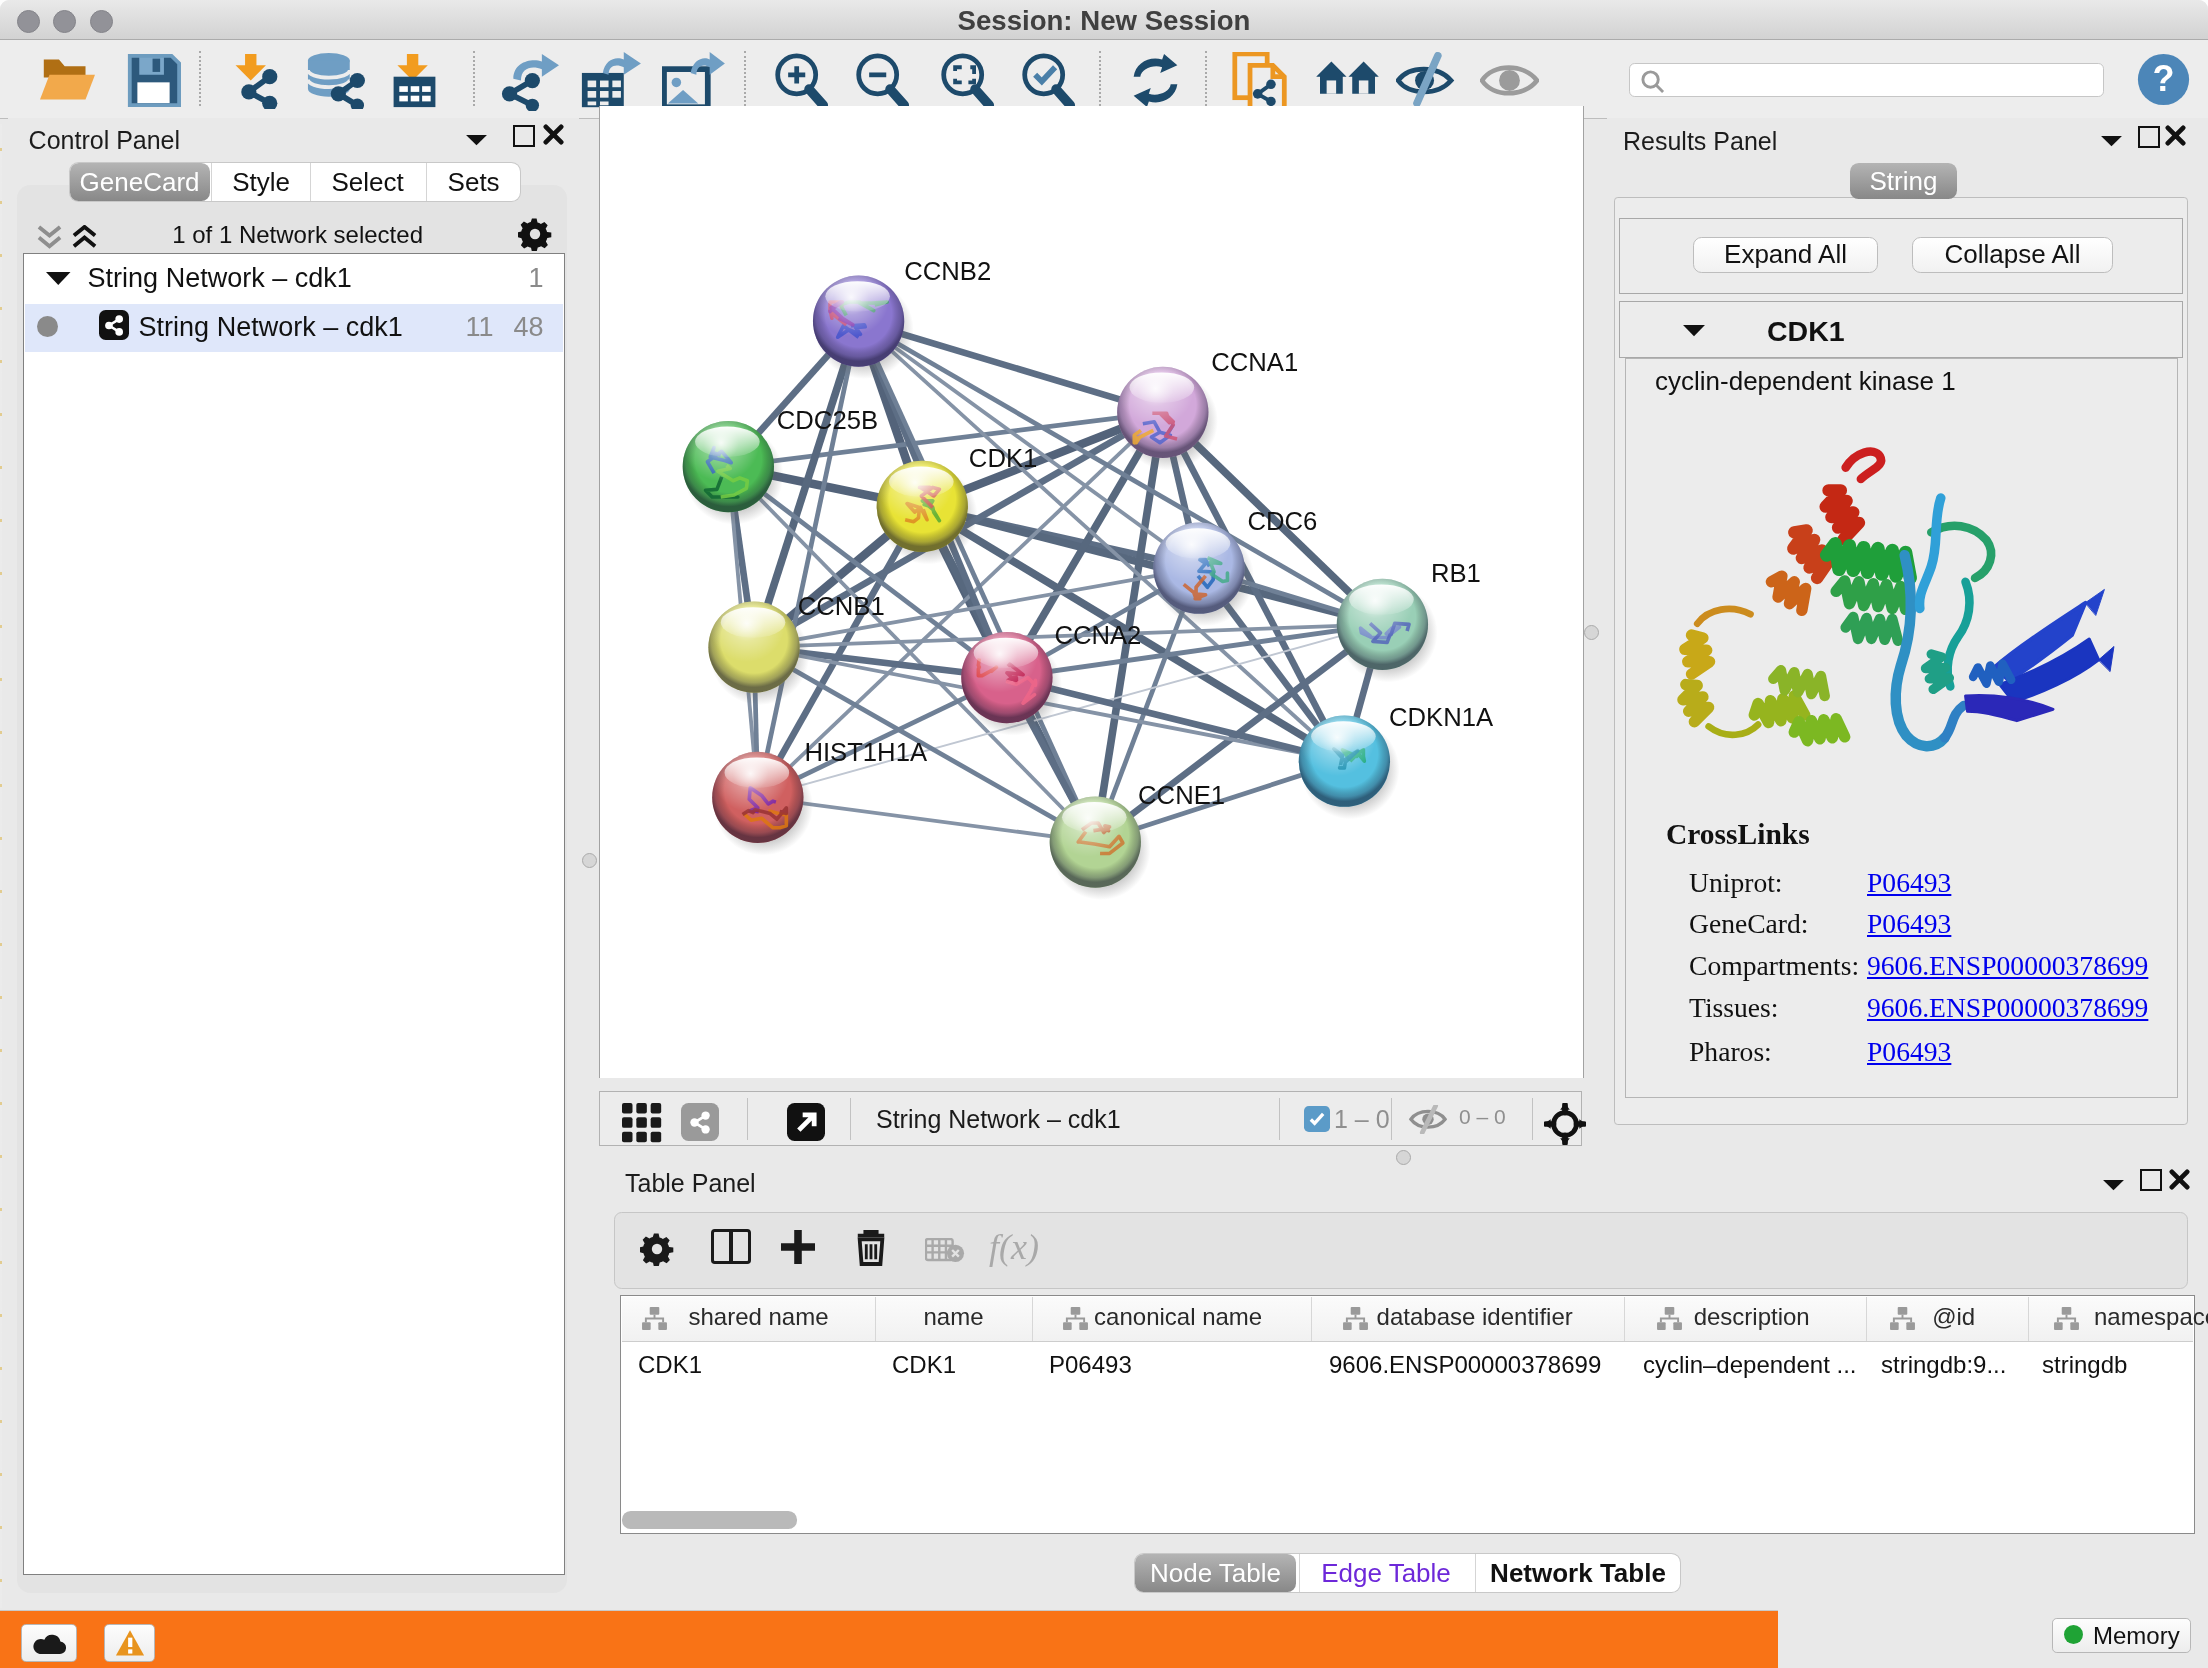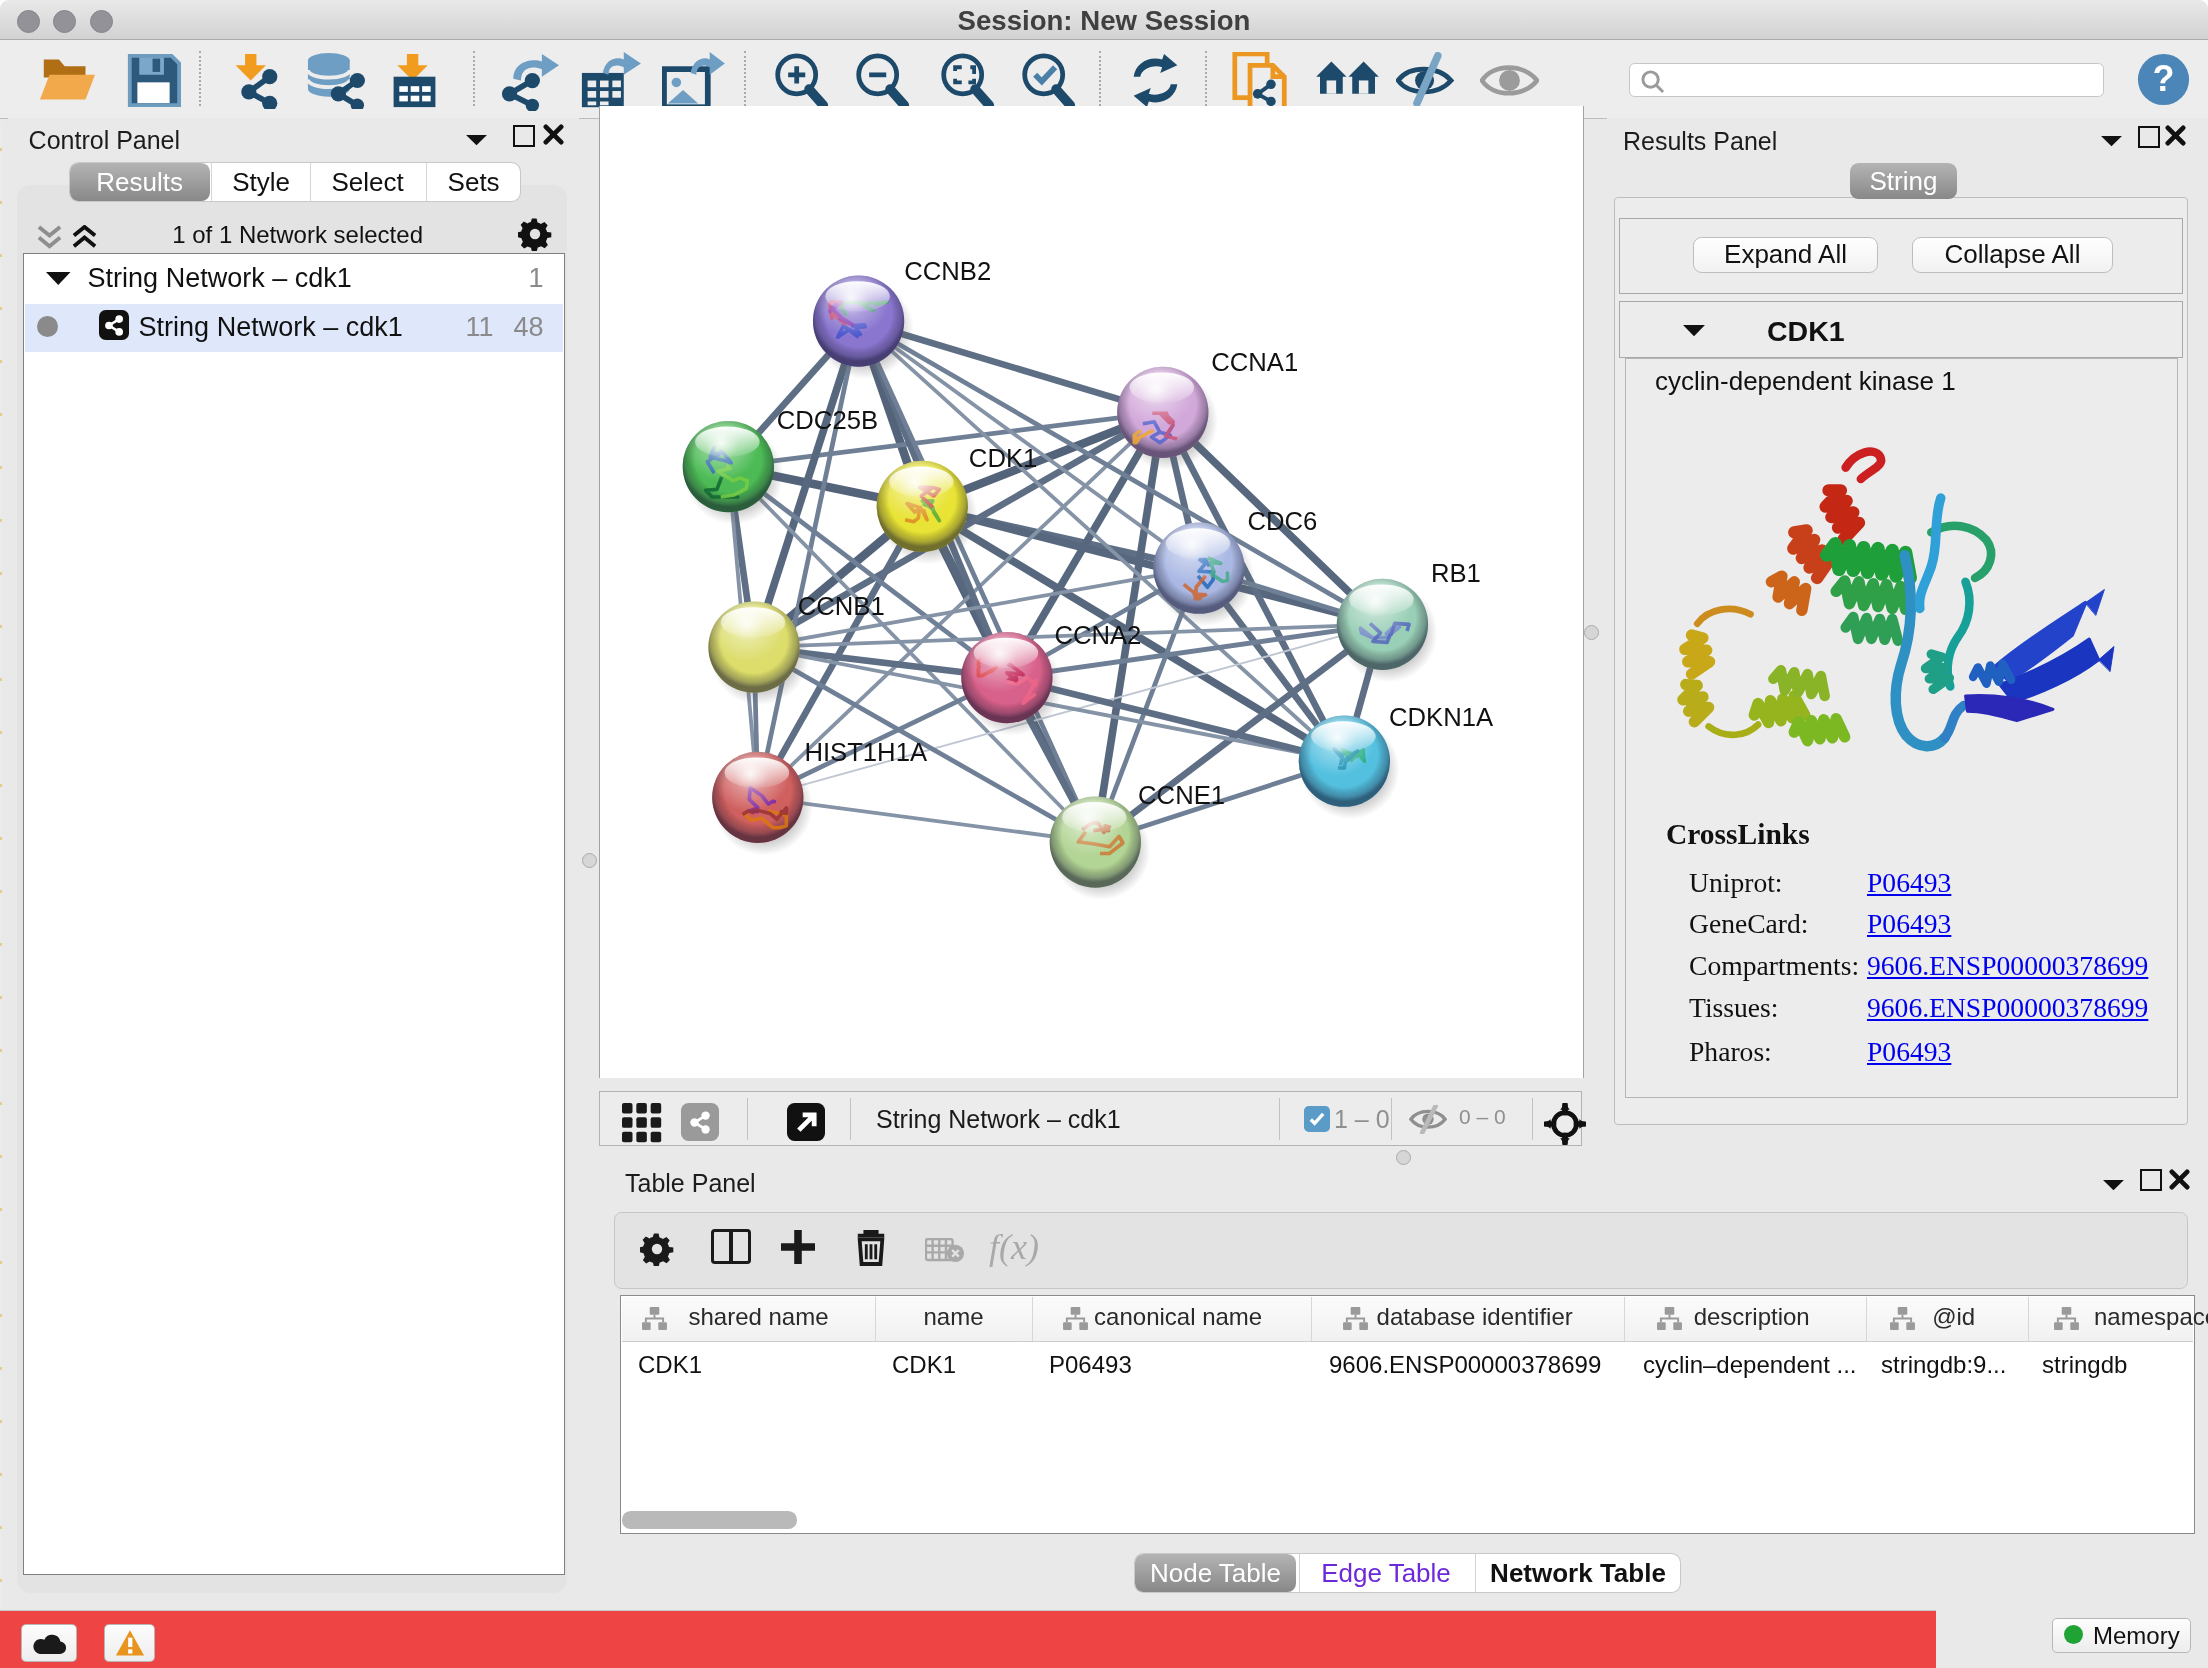--- a/index.html
+++ b/index.html
@@ -23,21 +23,21 @@
 #canvas{left:599px;top:106px;width:983px;height:972px;background:#ffffff;border-left:1.9px solid #a2a2a2;border-right:1.9px solid #a2a2a2;}
 #canvasbar{left:599px;top:1091px;width:983px;height:55px;background:#ececec;border:1.9px solid #b2b2b2;border-width:1.9px 1.9px 1.9px 1.9px;box-sizing:border-box;}
 
 #rpanel{left:1607px;top:118px;width:601px;height:1041px;background:#e9e9e9;}
 
 #tpanel{left:587px;top:1158px;width:1622px;height:452px;background:#e9e9e9;}
 .thl{top:5.7px;font-size:24px;color:#2a2a2a;text-align:center;}
 .treei{width:25px;height:23px;}
 .trow{top:193px;font-size:24px;color:#111;}
 
-#statusbar{left:0;top:1610px;width:1936px;height:58px;background:#ef4444;border-top:1.9px solid #c9c9c9;box-sizing:border-box;}
+#statusbar{left:0;top:1610px;width:1778px;height:58px;background:#f97316;border-top:1.9px solid #c9c9c9;box-sizing:border-box;}
 .sbtn{top:13.3px;height:38px;background:linear-gradient(#fdfdfd,#ededed);border:1.9px solid #b7b7b7;border-radius:4.8px;box-sizing:border-box;}
 </style>
 </head>
 <body>
 <div id="win">
   <div class="abs" style="left:0;top:124px;width:1.9px;height:1484px;background:repeating-linear-gradient(#ececec 0px,#ececec 24px,#dfc06a 24px,#dfc06a 27px,#ececec 27px,#ececec 53px);z-index:5;opacity:0.7;"></div>
   <div class="abs" id="titlebar">
     <div class="abs tl" style="left:17px;"></div>
     <div class="abs tl" style="left:53px;"></div>
     <div class="abs tl" style="left:90px;"></div>
@@ -212,21 +212,21 @@
     <div class="abs ptitle" style="left:21px;top:7.6px;">Control Panel</div>
     <svg class="abs" style="left:457px;top:15px" width="23" height="13.3" viewBox="0 0 24 14">
         <path d="M1 2 h22 l-11 11 z" fill="#111"></path>
       </svg>
     <div class="abs" style="left:505px;top:6.7px;width:18px;height:18px;border:2.9px solid #111;"></div>
     <svg class="abs" style="left:535px;top:5.7px" width="21" height="21" viewBox="0 0 22 22">
         <path d="M3 3 L19 19 M19 3 L3 19" stroke="#111" stroke-width="5" stroke-linecap="round"></path>
       </svg>
 
     <div class="abs" style="left:62px;top:45px;width:450px;height:38px;background:#fff;border-radius:8.6px;box-shadow:0 0 0 1px #c8c8c8;z-index:2;"></div>
-    <div class="abs" style="left:62px;top:45px;width:140px;height:38px;border-radius:8.6px;background:linear-gradient(#b4b4b4,#888888);color:#fff;font-size:26px;text-align:center;line-height:38px;z-index:3;">Results</div>
+    <div class="abs" style="left:62px;top:45px;width:140px;height:38px;border-radius:8.6px;background:linear-gradient(#b4b4b4,#888888);color:#fff;font-size:26px;text-align:center;line-height:38px;z-index:3;">GeneCard</div>
     <div class="abs" style="left:203px;top:45px;z-index:3;width:99px;height:38px;font-size:26px;color:#111;text-align:center;line-height:38px;border-left:1px solid #d5d5d5;">Style</div>
     <div class="abs" style="left:302px;top:45px;z-index:3;width:114px;height:38px;font-size:26px;color:#111;text-align:center;line-height:38px;border-left:1px solid #d5d5d5;">Select</div>
     <div class="abs" style="left:418px;top:45px;z-index:3;width:94px;height:38px;font-size:26px;color:#111;text-align:center;line-height:38px;border-left:1px solid #d5d5d5;">Sets</div>
 
     <div class="abs" style="left:9.5px;top:67px;width:550px;height:1408px;background:#e3e3e3;border-radius:13.3px;z-index:0;"></div>
 
     <svg class="abs" style="left:28.5px;top:107px" width="27" height="25" viewBox="0 0 28 26">
         <path d="M3 2 L14 11 25 2 M3 13 L14 22 25 13" stroke="#8e8e8e" stroke-width="4" fill="none"></path>
       </svg>
     <svg class="abs" style="left:63px;top:107px" width="27" height="25" viewBox="0 0 28 26">

